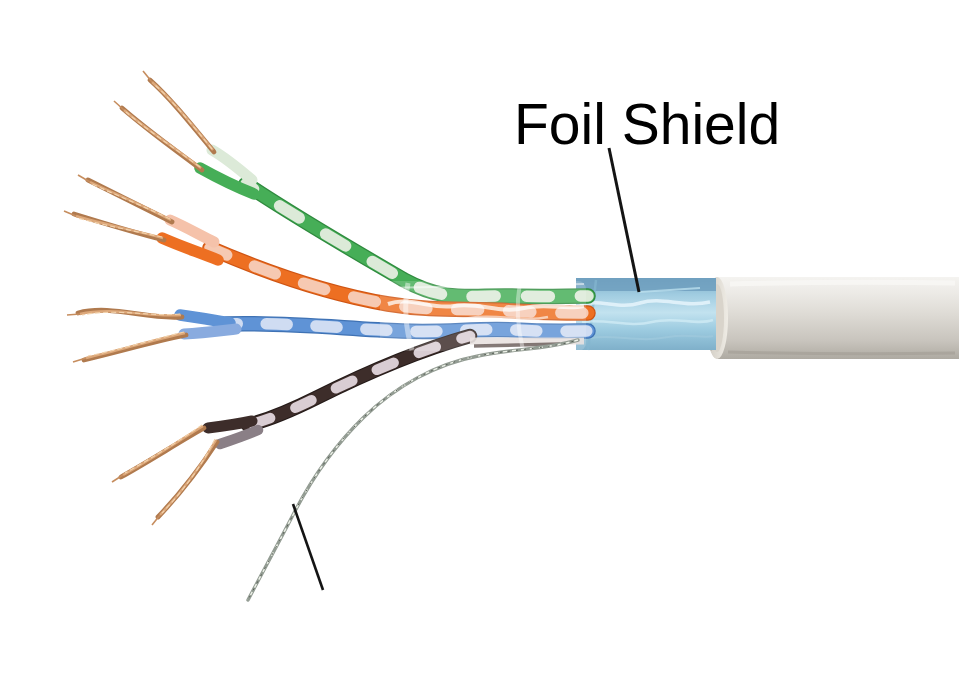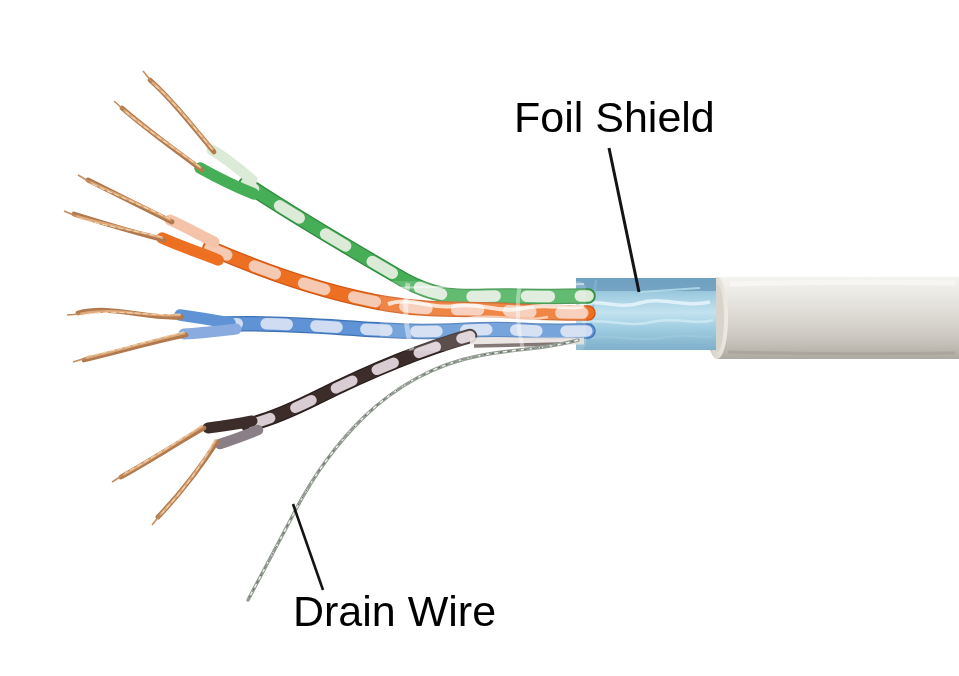--- a/index.html
+++ b/index.html
@@ -7,21 +7,21 @@
     position:relative;
     width:959px;height:676px;
     background:#ffffff;
     overflow:hidden;
     font-family:"Liberation Sans", sans-serif;
   }
   .stage svg{position:absolute;left:0;top:0;}
   .anno-label{
     position:absolute;
     color:#000000;
-    font-size:43px;
+    font-size:57px;
     line-height:1.0;
     white-space:nowrap;
     letter-spacing:0px;
   }
   .label-foil{left:514px;top:96px;}
   .label-drain{left:293px;top:590px;}
 </style>
 </head>
 <body>
 
@@ -164,15 +164,14 @@
     <path d="M578,340 C 548,349 512,349 478,356 C 436,364 396,386 364,417 C 332,448 310,482 294,513 C 278,544 260,577 248,600" stroke="#eef2e9" stroke-width="1.4" fill="none" stroke-dasharray="4 5"></path>
     <path d="M578,340 C 548,349 512,349 478,356 C 436,364 396,386 364,417 C 332,448 310,482 294,513 C 278,544 260,577 248,600" stroke="#596058" stroke-width="1" fill="none" stroke-dasharray="2 6" stroke-dashoffset="3"></path>
   </g>
 
   <line x1="609" y1="148" x2="639" y2="292" stroke="#141414" stroke-width="3"></line>
   <line x1="293" y1="504" x2="323" y2="590" stroke="#141414" stroke-width="2.6"></line>
 </svg>
 
 <div class="anno-label label-foil">Foil Shield</div>
 
-<div class="anno-label label-drain">Drain Wire</div>
 
 </div>
 
 </body></html>

